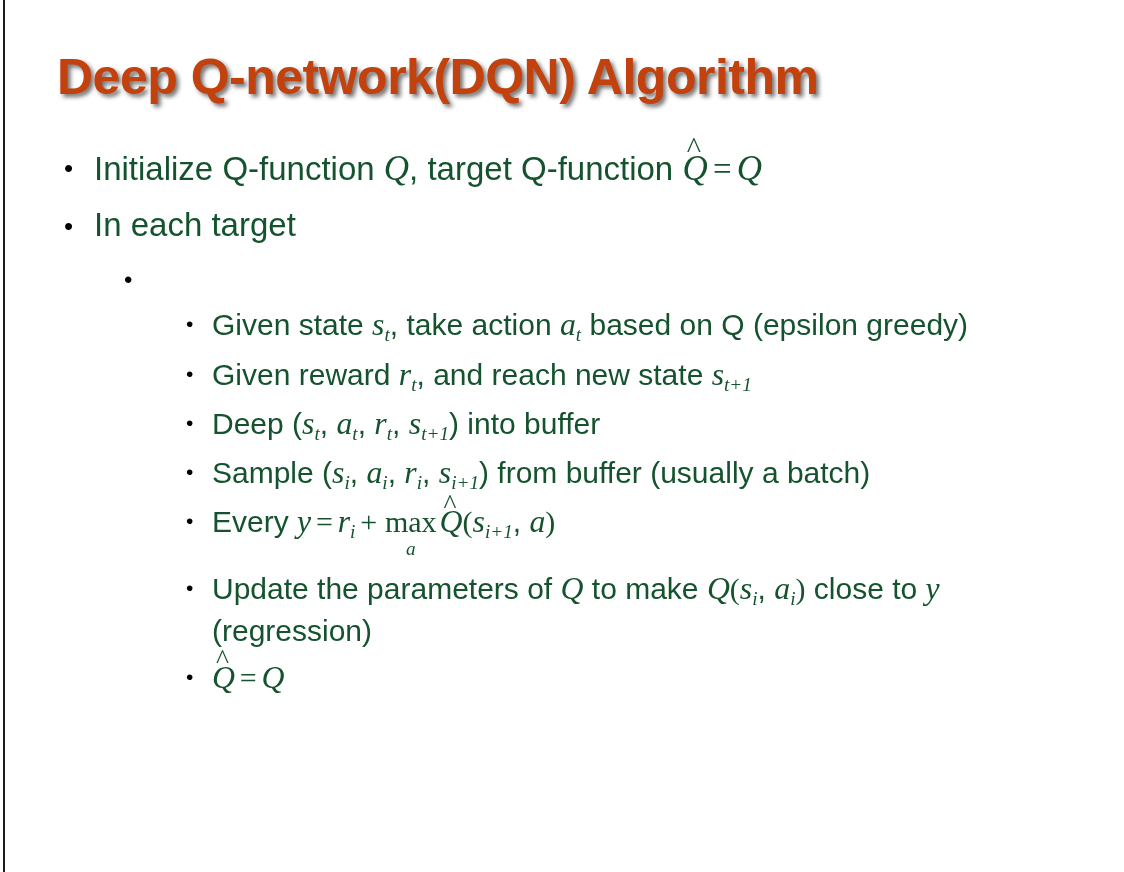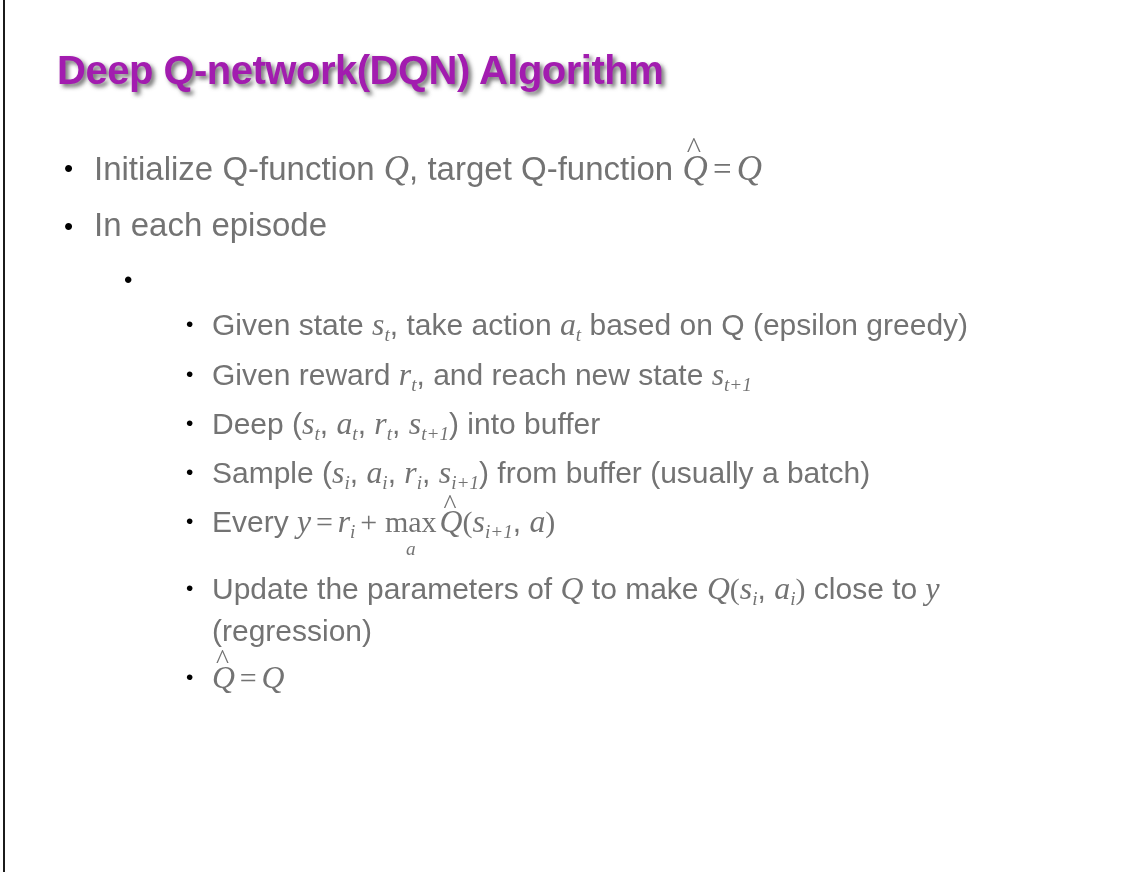--- a/index.html
+++ b/index.html
@@ -24,23 +24,23 @@
     left: 3px;
     top: 0;
     width: 2px;
     height: 872px;
     background: #1b1b1b;
   }
   .slide-title {
     position: absolute;
     left: 57px;
     top: 48px;
-    font-size: 40px;
+    font-size: 50px;
     font-weight: bold;
-    color: #a21caf;
+    color: #c2410c;
     letter-spacing: -0.5px;
     white-space: nowrap;
     text-shadow: 3px 3px 4px rgba(90,90,90,0.85);
   }
   .body-area {
     position: absolute;
     left: 0;
     top: 146px;
     width: 1124px;
   }
@@ -49,21 +49,21 @@
     align-items: flex-start;
     color: #000000;
   }
   .bullet-dot {
     flex: 0 0 auto;
     line-height: 1;
     color: #000000;
   }
   .bullet-text {
     flex: 1 1 auto;
-    color: #737373;
+    color: #14532d;
   }
   
   .lvl1 {
     padding-left: 64px;
     margin-bottom: 13px;
   }
   .lvl1 .bullet-dot {
     font-size: 26px;
     width: 30px;
     padding-top: 9px;
@@ -165,21 +165,21 @@
 
   <div class="body-area">
 
     <div class="bullet-row lvl1">
       <span class="bullet-dot">•</span>
       <span class="bullet-text"><span class="nowrapline"><span>Initialize Q-function </span><span class="mi">Q</span><span>, target Q-function </span><span class="hatwrap"><span class="hat">^</span><span class="mi">Q</span></span><span class="mo">=</span><span class="mi">Q</span></span></span>
     </div>
 
     <div class="bullet-row lvl1">
       <span class="bullet-dot">•</span>
-      <span class="bullet-text">In each episode</span>
+      <span class="bullet-text">In each target</span>
     </div>
 
     <div class="bullet-row lvl2">
       <span class="bullet-dot">•</span>
     </div>
 
     <div class="bullet-row lvl3">
       <span class="bullet-dot">•</span>
       <span class="bullet-text"><span>Given state </span><span class="mi">s</span><span class="sub">t</span><span>, take action </span><span class="mi">a</span><span class="sub">t</span><span> based on Q (epsilon greedy)</span></span>
     </div>

